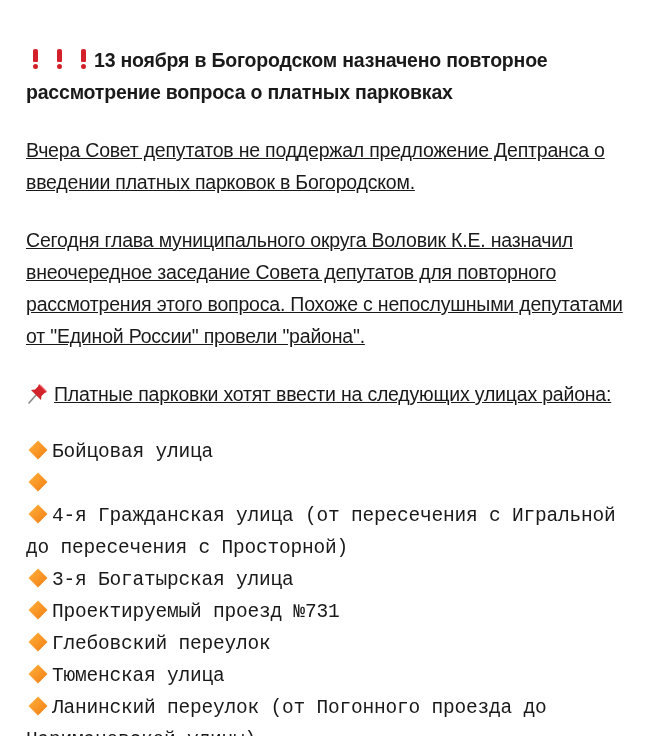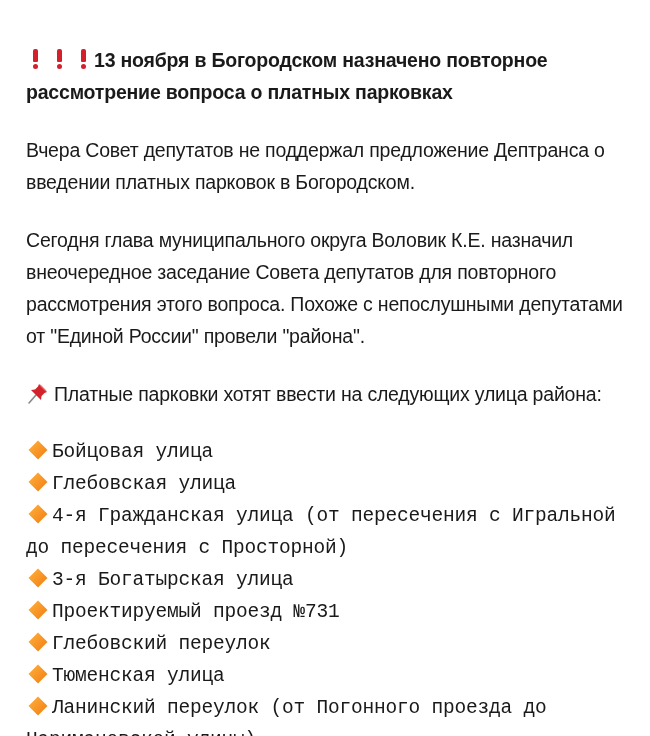--- a/index.html
+++ b/index.html
@@ -21,20 +21,21 @@
       line-height: 32px;
       letter-spacing: -0.2px;
       margin-top: 40px;
     }
     .headline {
       font-weight: bold;
       margin: 0;
     }
     .para {
       margin: 26px 0 0 0;
+      text-decoration: underline;
     }
     .emoji-excl {
       display: inline-block;
       width: 10px;
       height: 22px;
       position: relative;
       margin-right: 14px;
       vertical-align: -3px;
     }
     .emoji-excl::before {
@@ -94,35 +95,35 @@
   <p class="headline"><span class="excl-group"><span class="emoji-excl"></span><span class="emoji-excl"></span><span class="emoji-excl"></span></span><span>13 ноября в Богородском назначено повторное рассмотрение вопроса о платных парковках</span></p>
 
   <p class="para">Вчера Совет депутатов не поддержал предложение Дептранса о введении платных парковок в Богородском.</p>
 
   <p class="para">Сегодня глава муниципального округа Воловик К.Е. назначил внеочередное заседание Совета депутатов  для повторного рассмотрения этого вопроса. Похоже с непослушными депутатами от "Единой России" провели "района".</p>
 
   <p class="para"><svg class="pin-icon" viewBox="0 0 24 24">
       <line x1="3" y1="22" x2="10" y2="14" stroke="#8a8a8a" stroke-width="1.6" stroke-linecap="round"></line>
       <path d="M13 3 L21 11 L18.5 12 L15.5 15 L15 19 L5 9 L9 8.5 L12 5.5 Z" fill="#d2232a"></path>
       <path d="M14 4 L20 10" stroke="#f06b70" stroke-width="1.2"></path>
-    </svg><span>Платные парковки хотят ввести на следующих улица района:</span></p>
+    </svg><span>Платные парковки хотят ввести на следующих улицах района:</span></p>
 
   <ul class="list">
     <li><svg class="diamond-icon" viewBox="0 0 22 22">
           <defs>
             <linearGradient id="dg" x1="0" y1="0" x2="1" y2="1">
               <stop offset="0" stop-color="#ffb23e"></stop>
               <stop offset="1" stop-color="#f07c10"></stop>
             </linearGradient>
           </defs>
           <path d="M11 1.5 L20.5 11 L11 20.5 L1.5 11 Z" fill="url(#dg)"></path>
         </svg><span>Бойцовая улица</span></li>
     <li><svg class="diamond-icon" viewBox="0 0 22 22">
           <path d="M11 1.5 L20.5 11 L11 20.5 L1.5 11 Z" fill="url(#dg)"></path>
-        </svg><span>Глебовская улица</span></li>
+        </svg></li>
     <li><svg class="diamond-icon" viewBox="0 0 22 22">
           <path d="M11 1.5 L20.5 11 L11 20.5 L1.5 11 Z" fill="url(#dg)"></path>
         </svg><span>4-я Гражданская улица (от пересечения с Игральной до пересечения с Просторной)</span></li>
     <li><svg class="diamond-icon" viewBox="0 0 22 22">
           <path d="M11 1.5 L20.5 11 L11 20.5 L1.5 11 Z" fill="url(#dg)"></path>
         </svg><span>3-я Богатырская улица</span></li>
     <li><svg class="diamond-icon" viewBox="0 0 22 22">
           <path d="M11 1.5 L20.5 11 L11 20.5 L1.5 11 Z" fill="url(#dg)"></path>
         </svg><span>Проектируемый проезд №731</span></li>
     <li><svg class="diamond-icon" viewBox="0 0 22 22">

